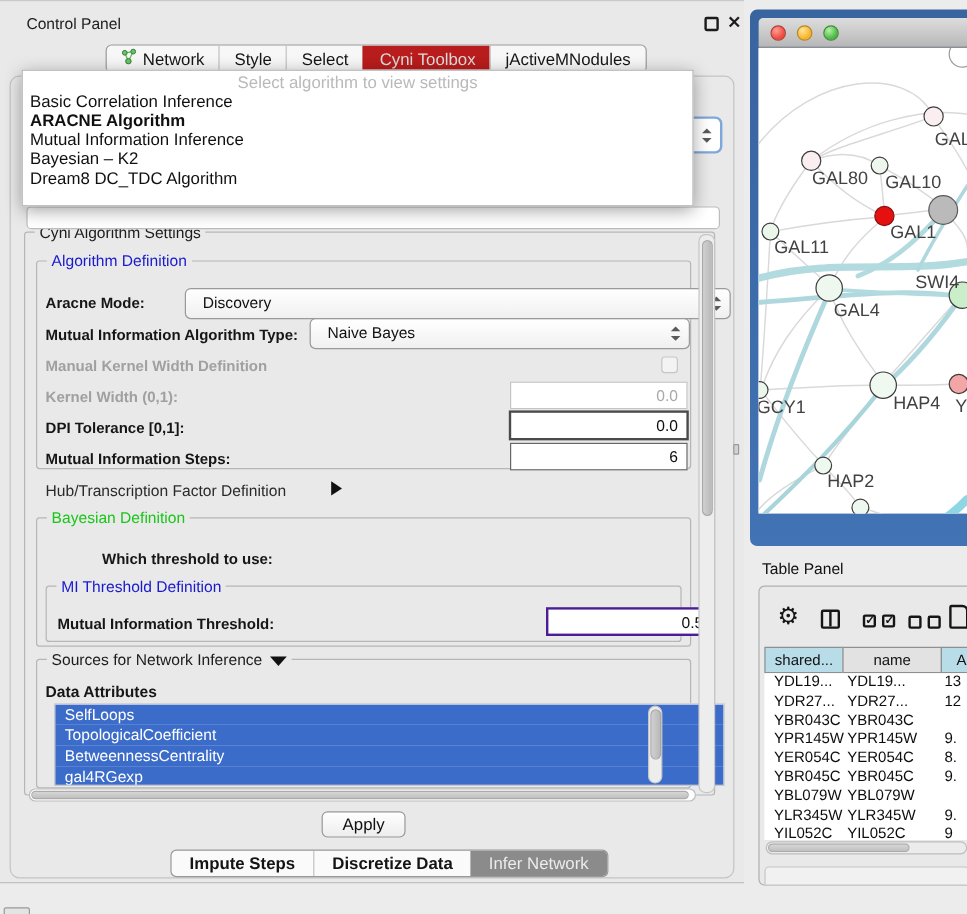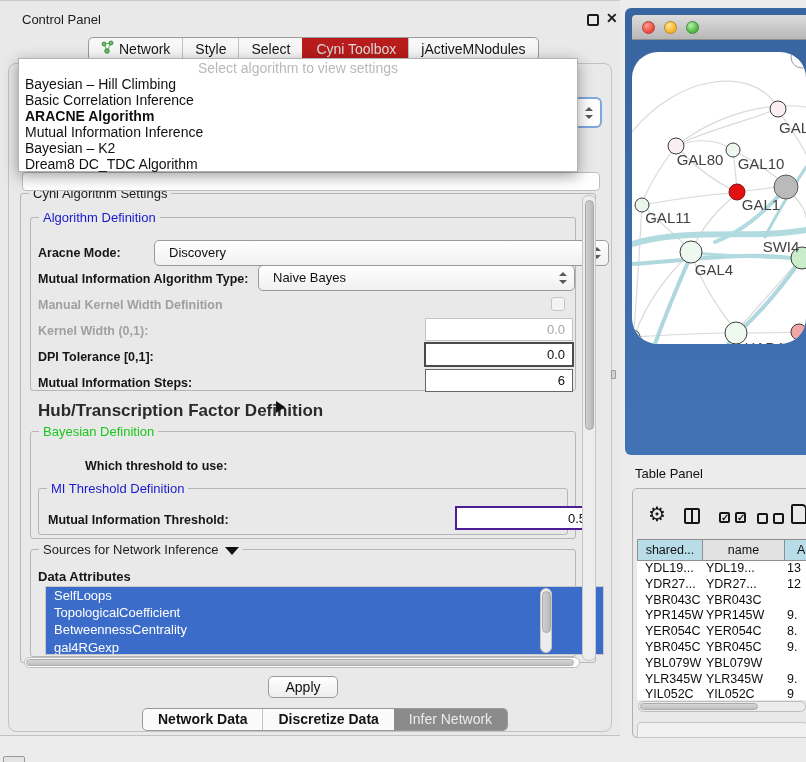--- a/index.html
+++ b/index.html
@@ -30,21 +30,21 @@
   .partial-bar { position:absolute; left:22px; top:171px; width:578px; height:19px; background:#fff; border:1px solid #bdbdbd; border-radius:4px; z-index:5; }
 
   
   .group { position:absolute; border:1px solid #b6b6b6; border-radius:3px; }
   .gtitle { position:absolute; top:-8px; left:8px; background:#e9e9e9; padding:0 4px; font-size:13px; color:#1c1c1c; white-space:nowrap; }
   .gtitle.blue { color:#1919cf; }
   .gtitle.green { color:#19c619; }
 
   .lbl { position:absolute; font-size:12.5px; font-weight:bold; color:#161616; white-space:nowrap; }
   .lbl.dis { color:#a0a0a0; }
-  .lbl.norm { font-weight:bold; font-size:17px; color:#2a2a2a; }
+  .lbl.norm { font-weight:normal; font-size:13px; color:#2a2a2a; }
 
   .combo { position:absolute; background:linear-gradient(#ffffff,#f0f0f0); border:1px solid #9a9a9a; border-radius:5px; font-size:13px; color:#101010; line-height:24px; cursor:pointer; }
   .combo .val { padding-left:14px; }
   .stepper { position:absolute; right:7px; top:50%; margin-top:-6px; width:8px; height:12px; }
   .stepper .up { position:absolute; top:0; left:0; width:0; height:0; border-left:4px solid transparent; border-right:4px solid transparent; border-bottom:4.5px solid #5a5a5a; }
   .stepper .dn { position:absolute; bottom:0; left:0; width:0; height:0; border-left:4px solid transparent; border-right:4px solid transparent; border-top:4.5px solid #5a5a5a; }
 
   .tinput { position:absolute; background:#fff; font-size:13px; text-align:right; padding-right:7px; color:#0d0d0d; }
   .tinput.dis { border:1px solid #c4c4c4; color:#a8a8a8; line-height:21px; }
   .tinput.strong { border:2px solid #4a4a4a; line-height:21px; }
@@ -75,21 +75,21 @@
   .bottom-divider { position:absolute; left:0; top:735px; width:620px; height:1px; background:#c2c2c2; }
   .mini-win { position:absolute; left:3px; top:756px; width:22px; height:10px; background:#e4e4e4; border:1px solid #999; border-radius:2px 2px 0 0; cursor:pointer; }
 
   
   .net-win { position:absolute; left:625px; top:8px; width:181px; height:447px; background:linear-gradient(#38649f,#4273b5); border-radius:6px 0 0 6px; }
   .net-titlebar { position:absolute; left:7px; top:7px; width:174px; height:25px; background:linear-gradient(#dddddd,#b7b7b7); border-bottom:1px solid #8f8f8f; border-radius:4px 0 0 0; }
   .light { position:absolute; top:6px; width:13px; height:13px; border-radius:50%; cursor:pointer; }
   .light.red { left:10px; background:radial-gradient(circle at 35% 30%, #ff9d94, #ee4b40 65%); border:1px solid #b43c33; }
   .light.yellow { left:32px; background:radial-gradient(circle at 35% 30%, #ffe49a, #f8b42a 65%); border:1px solid #b9861f; }
   .light.green { left:54px; background:radial-gradient(circle at 35% 30%, #b8f0a8, #4cb944 65%); border:1px solid #3f8c39; }
-  .net-canvas { position:absolute; left:7px; top:44px; width:174px; height:292px; background:#fff; overflow:hidden;border-radius:26px; }
+  .net-canvas { position:absolute; left:7px; top:32px; width:174px; height:388px; background:#fff; overflow:hidden; }
   .net-canvas svg { display:block; }
   .net-label { font-size:15px; fill:#424242; }
 
   
   .tp-title { position:absolute; left:635px; top:466px; font-size:13px; color:#111; }
   .tp { position:absolute; left:632px; top:488px; width:176px; height:250px; background:#e9e9e9; border:1px solid #b0b0b0; border-radius:5px 0 0 5px; }
   .tp-gear { position:absolute; left:648px; top:503px; font-size:20px; line-height:22px; color:#151515; cursor:pointer; }
   .tp-split { position:absolute; left:684px; top:508px; width:16px; height:16px; border:2px solid #151515; border-radius:2px; cursor:pointer; }
   .tp-split .mid { position:absolute; left:5px; top:0; width:2px; height:12px; background:#151515; }
   .tb-cb { position:absolute; width:11px; height:11px; border:2px solid #151515; border-radius:2px; font-size:10px; line-height:8px; text-align:center; font-weight:bold; color:#151515; cursor:pointer; }
@@ -145,21 +145,20 @@
     <div class="partial-combo">
       <span class="stepper">
           <span class="up"></span>
           <span class="dn"></span>
         </span>
     </div>
     <div class="partial-bar"></div>
 
     <div class="algo-dd">
       <div class="dd-prompt">Select algorithm to view settings</div>
-      <div class="dd-item">Bayesian – Hill Climbing</div>
       <div class="dd-item">Basic Correlation Inference</div>
       <div class="dd-item bold">ARACNE Algorithm</div>
       <div class="dd-item">Mutual Information Inference</div>
       <div class="dd-item">Bayesian – K2</div>
       <div class="dd-item">Dream8 DC_TDC Algorithm</div>
     </div>
 
     <div class="group" style="left:20px; top:192px; width:576px; height:470px;">
       <span class="gtitle">Cyni Algorithm Settings</span>
     </div>
@@ -230,21 +229,21 @@
     <div class="scroll-v" style="left:582px; top:194px; width:14px; height:466px;">
       <div class="thumb" style="left:2px; top:4px; height:230px;"></div>
     </div>
     <div class="scroll-h" style="left:24px; top:656px; width:556px; height:11px;">
       <div class="thumb" style="left:1px; width:548px;"></div>
     </div>
 
     <div class="apply-btn">Apply</div>
 
     <div class="btabs">
-      <div class="btab">Network Data</div>
+      <div class="btab">Impute Steps</div>
       <div class="btab">Discretize Data</div>
       <div class="btab sel">Infer Network</div>
     </div>
 
     <div class="drag-handle"></div>
   </div>
 
   <div class="bottom-divider"></div>
   <div class="mini-win"></div>
 

